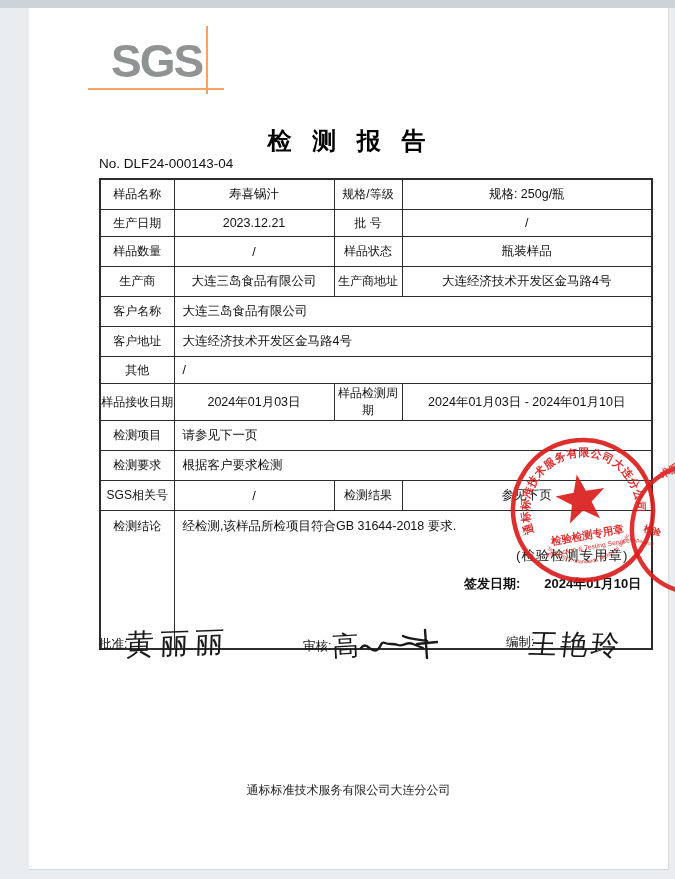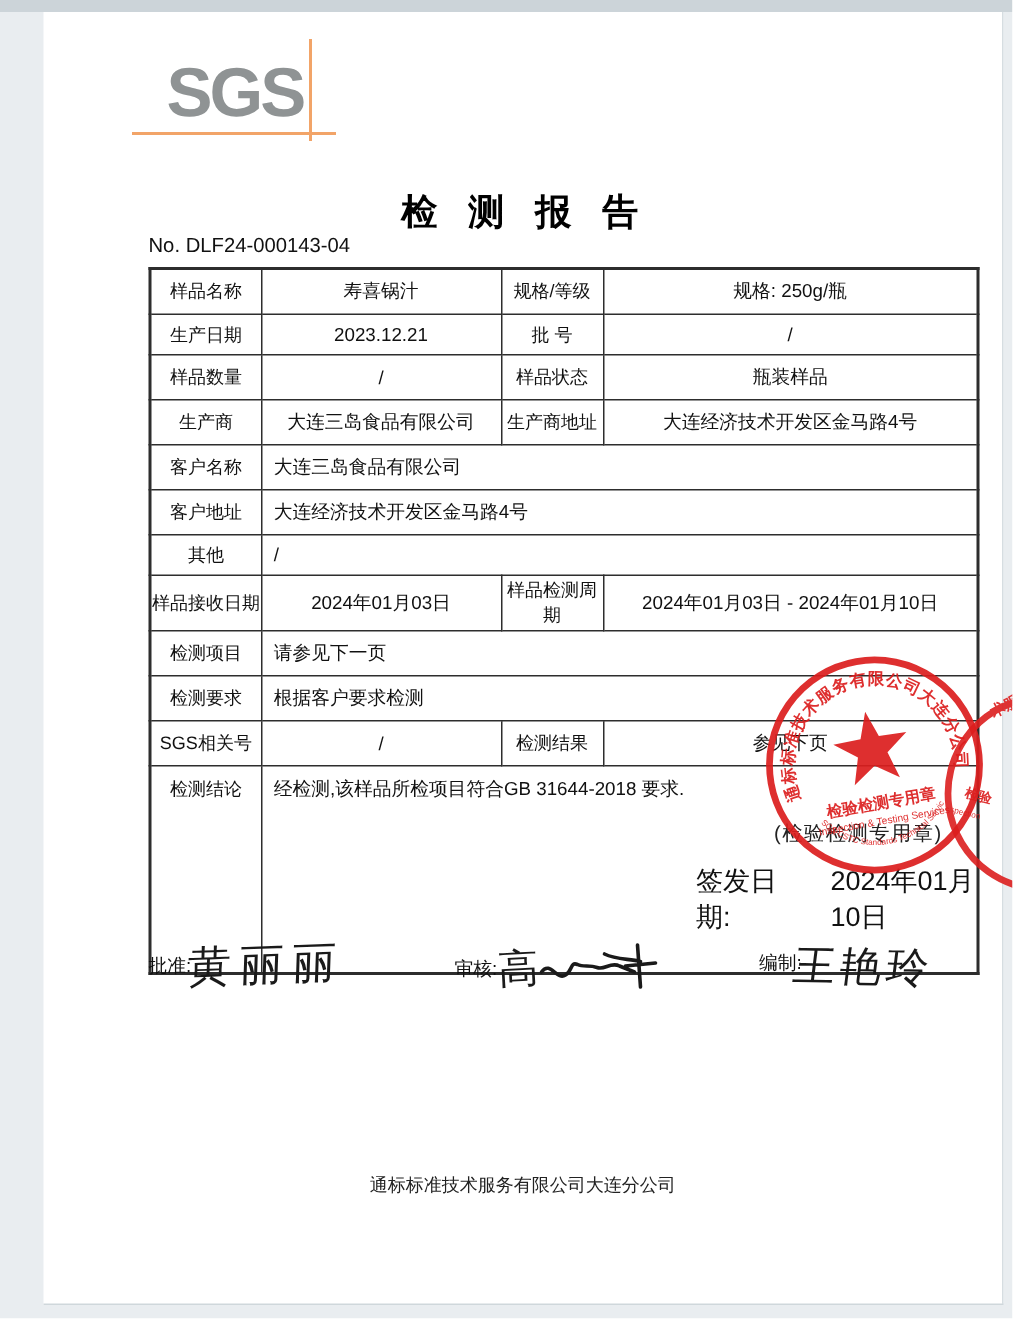--- a/index.html
+++ b/index.html
@@ -24,21 +24,21 @@
   .report td{border:1px solid #2d2d2d;padding:6px 4px;color:#111;overflow:hidden;}
   .report tr{height:26px;}
   .report tr.h19{height:19px;} .report tr.h22{height:22px;}
   .report tr.h138{height:138px;} .report tr.h31{height:31px;}
   td.lab{text-align:center;font-size:12px;padding:1px 0;}
   td.c{text-align:center;}
   td.l{text-align:left;padding-left:8px;}
   tr.vtop td{vertical-align:top;padding-top:7px;}
 
   
-  .issue-line{position:absolute;left:435px;top:567px;font-size:18px;display:flex;gap:24px;z-index:4;}
+  .issue-line{position:absolute;left:435px;top:567px;font-size:13px;display:flex;gap:24px;z-index:4;font-weight:bold;}
   .stamp-paren{position:absolute;left:487px;top:539px;font-size:13.5px;letter-spacing:1px;color:#222;z-index:3;}
   .stamp{position:absolute;left:466px;top:414px;width:176px;height:176px;z-index:5;opacity:.92;}
   .stamp2{position:absolute;left:592px;top:446px;width:150px;height:150px;z-index:6;opacity:.9;}
 
   
   .sig-label{position:absolute;font-size:12.5px;color:#111;}
   .sig-name{position:absolute;font-size:29px;color:#1a1a1a;letter-spacing:6px;white-space:nowrap;}
   .sig-a{left:96px;top:616px;transform:rotate(-2deg) skewX(-4deg);}
   .sig-c{left:500px;top:618px;font-size:28px;letter-spacing:3px;transform:rotate(1deg) skewX(-6deg);}
   .sig-b-wrap{position:absolute;left:303px;top:620px;display:flex;align-items:flex-start;}

